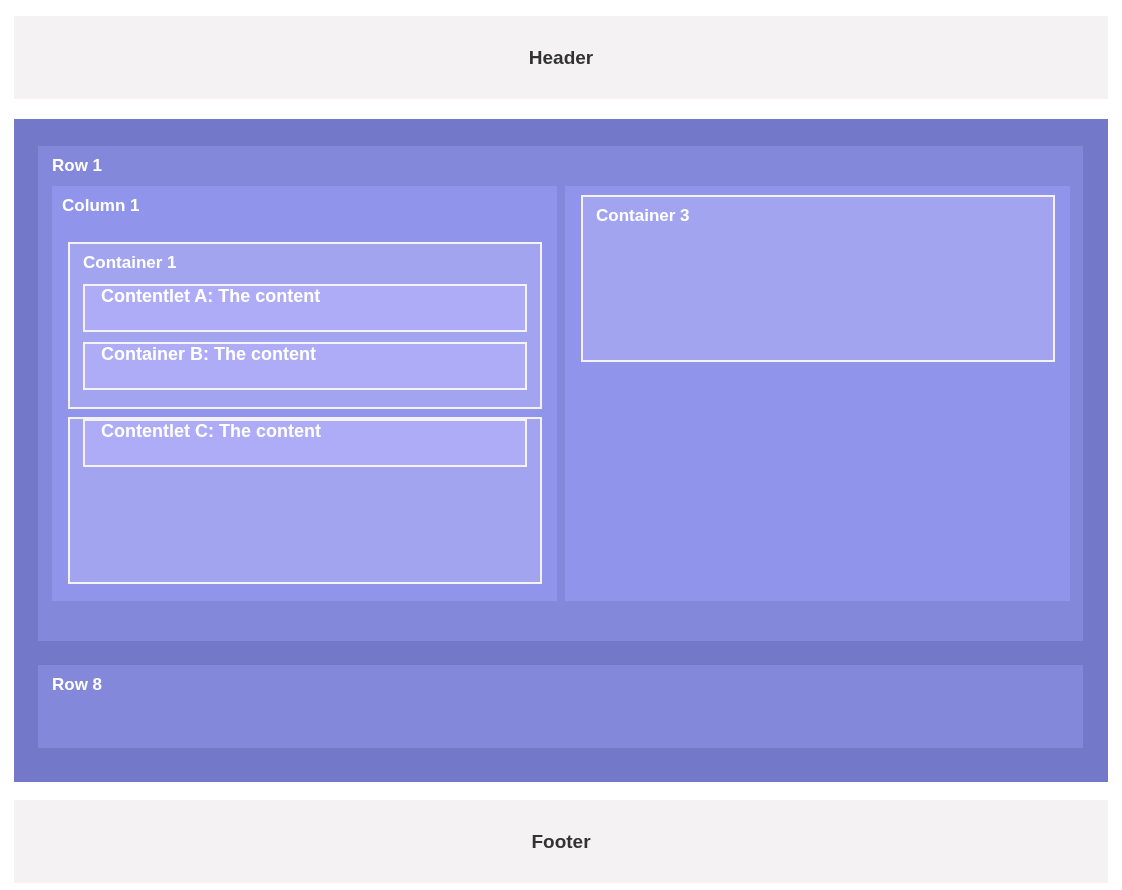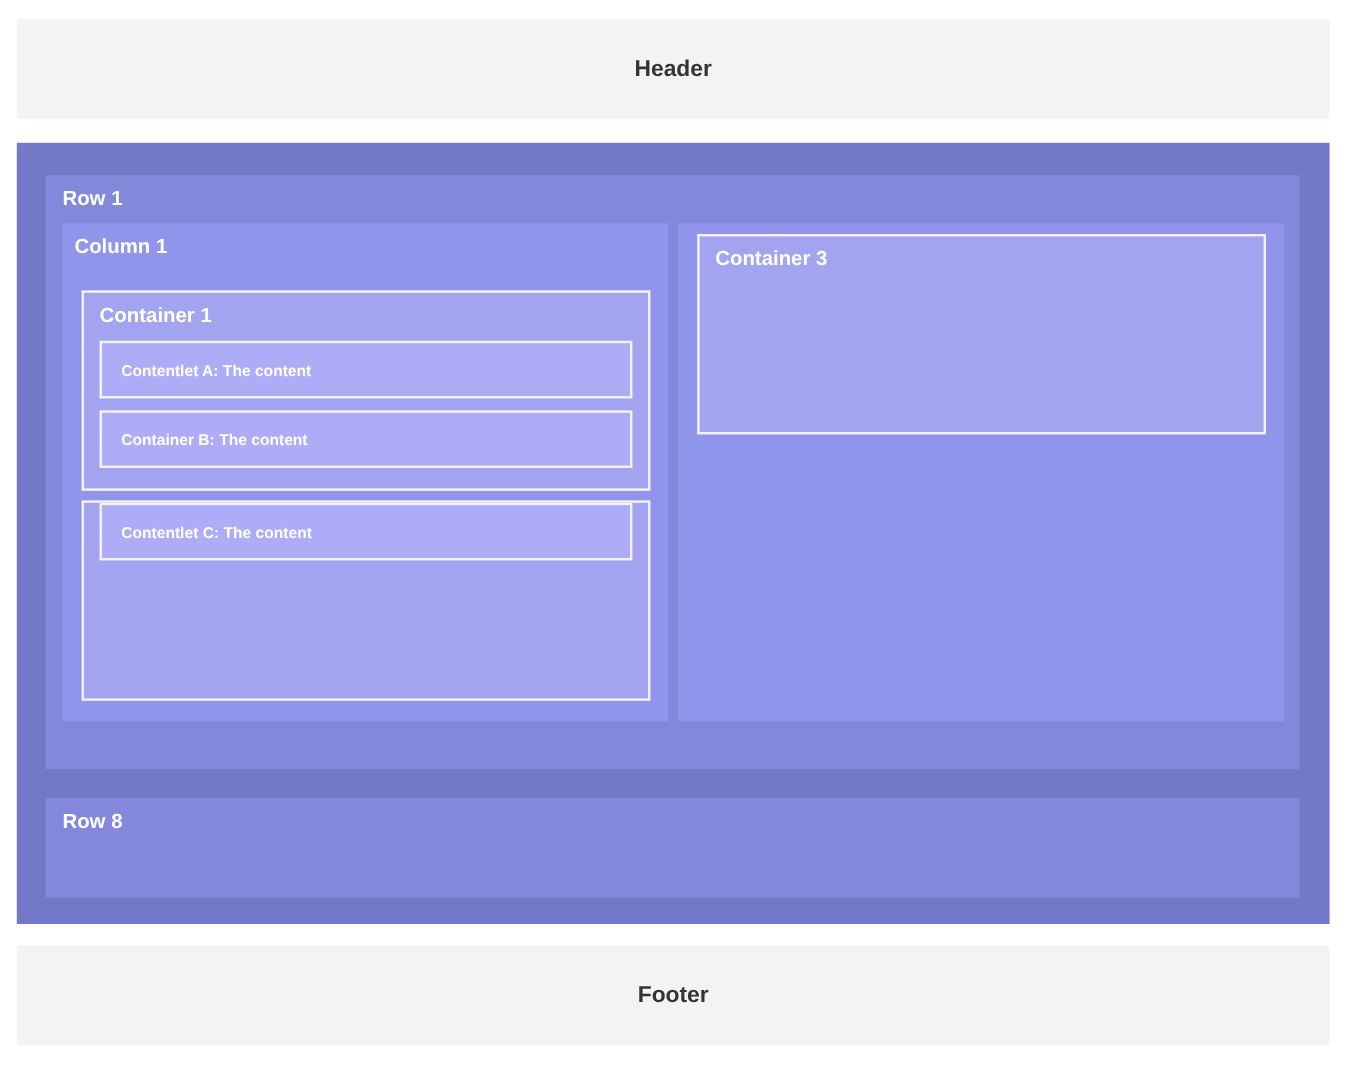--- a/index.html
+++ b/index.html
@@ -25,21 +25,21 @@
   .page{padding:16px 14px 14px 14px;width:1122px;height:890px;}
   .band{
     height:83px;
     background:var(--band-bg);
     display:flex;align-items:center;justify-content:center;
     font-size:19px;font-weight:bold;color:var(--band-text);
   }
   .band.header{margin-bottom:20px;}
   .main{
     background:var(--body-bg);
-    padding:27px 25px 22px 24px;
+    padding:27px 25px 34px 24px;
     margin-bottom:18px;
   }
   .layout-row{
     background:var(--row-bg);
     padding:6px 13px 0 14px;
   }
   .layout-row.row-1{margin-bottom:24px;}
   .layout-row.row-2{height:83px;}
   .row-label,.column-label,.container-label{
     font-size:17px;font-weight:bold;color:var(--label-text);
@@ -59,24 +59,24 @@
     background:var(--container-bg);
     margin:0 15px 8px 16px;
     min-height:167px;
     padding:0 13px;
   }
   .container-label{line-height:22px;padding-top:8px;margin-bottom:10px;}
   .contentlet{
     border:2px solid var(--box-border);
     background:var(--contentlet-bg);
     height:48px;
-    display:flex;align-items:center;
+    display:flex;align-items:flex-start;
     padding-left:16px;
     margin-bottom:10px;
-    font-size:13px;font-weight:bold;color:var(--label-text);
+    font-size:18px;font-weight:bold;color:var(--label-text);
   }
 </style>
 </head>
 <body>
 
 <div class="page">
 
   <header class="band header">
     <span>Header</span>
   </header>

